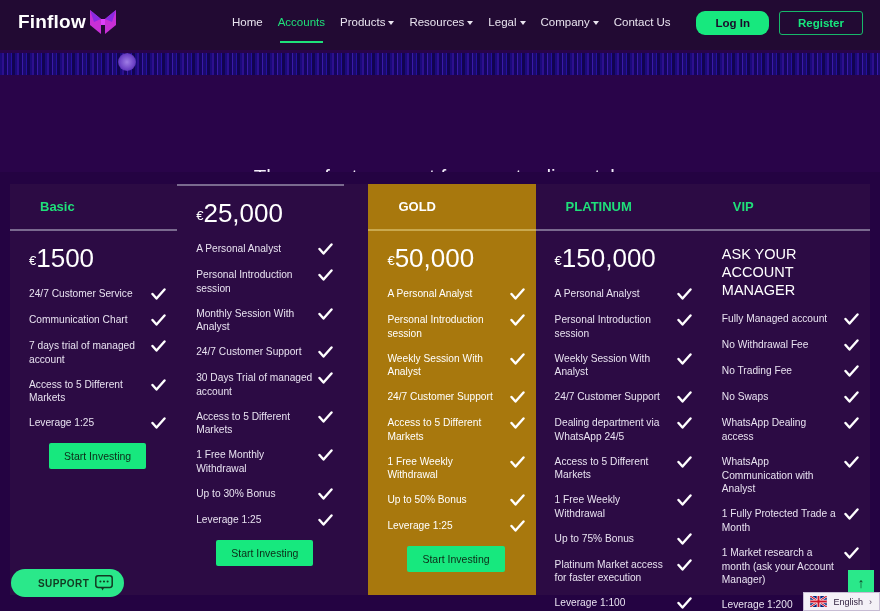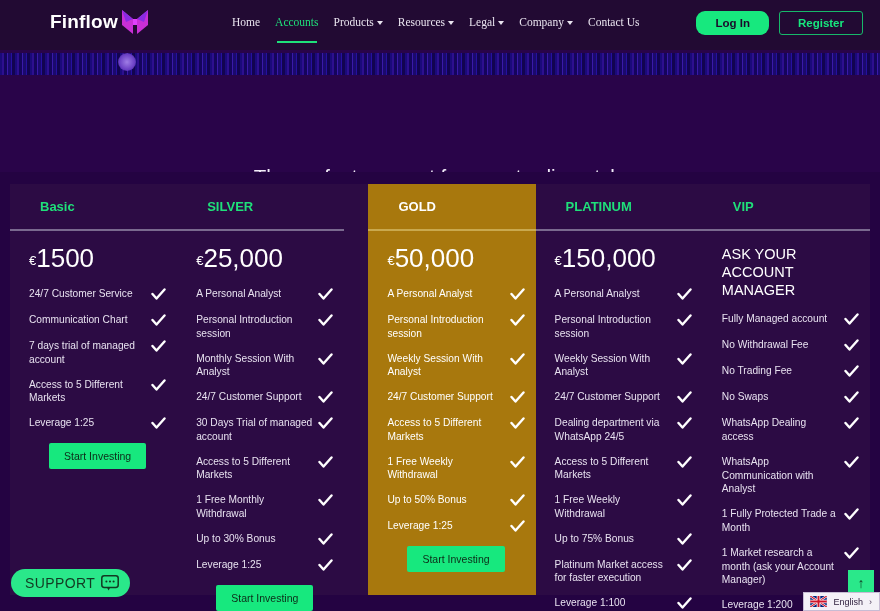--- a/index.html
+++ b/index.html
@@ -12,30 +12,30 @@
   .page { position: relative; width: 880px; height: 611px; background: #240342; }
 
   
   .navbar {
     position: absolute; top: 0; left: 0; width: 880px; height: 50px;
     background: #220a33;
     display: flex; align-items: center;
   }
   .logo-wrap {
     position: absolute; left: 18px; top: 9px;
-    display: flex; align-items: center; gap: 2px; margin-left: 32px;
+    display: flex; align-items: center; gap: 2px;
   }
   .logo-text {
     color: #ffffff; font-size: 19px; font-weight: bold; letter-spacing: 0.2px;
   }
   .logo-mark { width: 30px; height: 26px; display: block; }
 
   .nav-links {
     position: absolute; left: 232px; top: 16px;
-    display: flex; align-items: center; gap: 15px; font-family: Liberation Serif, serif;
+    display: flex; align-items: center; gap: 15px;
   }
   .nav-link {
     color: #e9e4ef; font-size: 11.5px; white-space: nowrap;
     display: flex; align-items: center; gap: 3px;
     position: relative; padding-bottom: 2px;
   }
   .nav-link.active { color: #1fe07a; }
   .nav-link.active::after {
     content: ""; position: absolute; left: 2px; right: 2px; bottom: -13px;
     height: 2px; background: #1fe07a;
@@ -143,21 +143,21 @@
     border-radius: 2px; cursor: pointer; white-space: nowrap;
   }
 
   
   .support-pill {
     position: absolute; left: 11px; bottom: 14px;
     display: flex; align-items: center; gap: 6px;
     background: #2ae88a; border-radius: 18px;
     padding: 6px 11px 6px 14px; cursor: pointer;
   }
-  .support-label { color: #123a22; font-size: 14px; font-weight: normal; letter-spacing: 0.4px; }
+  .support-label { color: #123a22; font-size: 10px; font-weight: bold; letter-spacing: 0.4px; margin-left: 13px; }
 
   .scroll-top {
     position: absolute; right: 6px; bottom: 15px;
     width: 26px; height: 26px; background: #2ae88a;
     border: none; cursor: pointer;
     display: flex; align-items: center; justify-content: center;
     color: #123a22; font-size: 14px; line-height: 1;
   }
 
   .lang-bar {
@@ -267,21 +267,20 @@
               </svg>
           </li>
         </ul>
         <div class="cta-wrap">
           <button class="btn-cta">Start Investing</button>
         </div>
       </div>
     </div>
 
     <div class="col">
-      <div class="col-head">SILVER</div>
       <div class="col-rule"></div>
       <div class="col-body">
         <div class="price">
           <span class="cur">€</span><span>25,000</span>
         </div>
         <ul class="feat-list">
           <li class="feat">
             <span class="feat-text">A Personal Analyst</span>
             <svg class="check" viewBox="0 0 15 13">
                 <path d="M1.5 6 L5.5 10.5 L13.5 1.5" stroke="#ffffff" stroke-width="2.4" fill="none" stroke-linecap="round" stroke-linejoin="round"></path>

